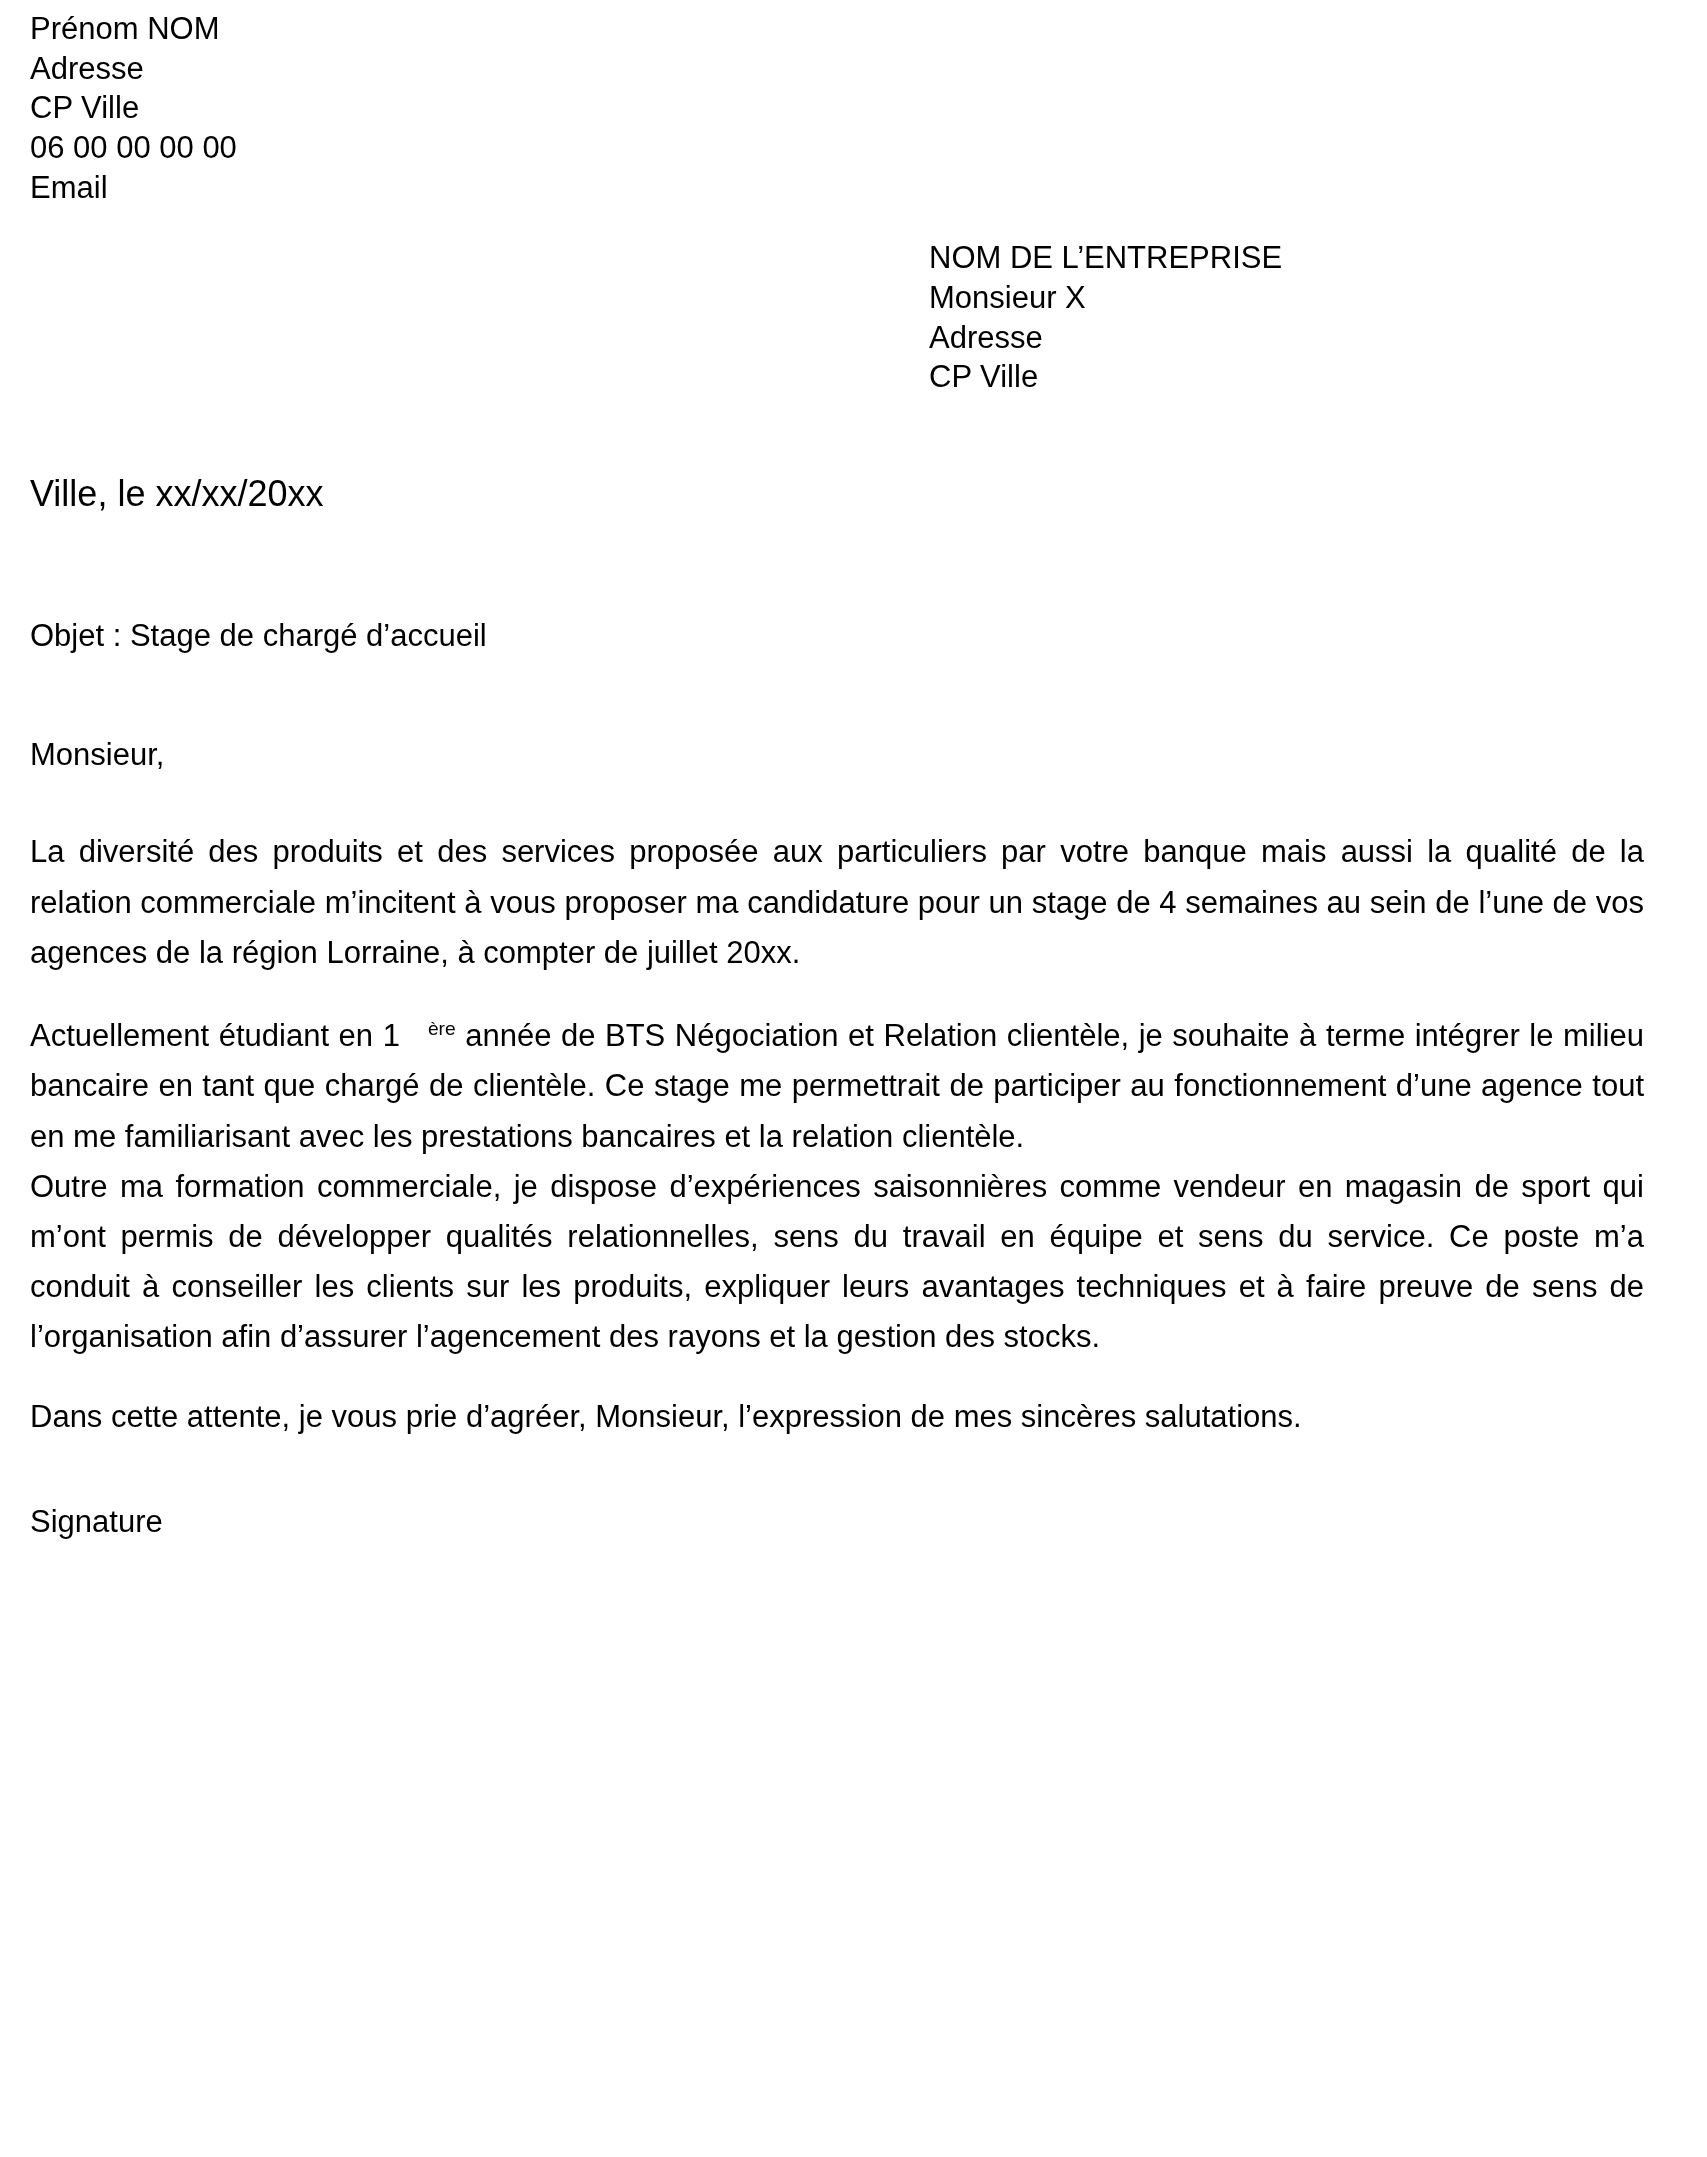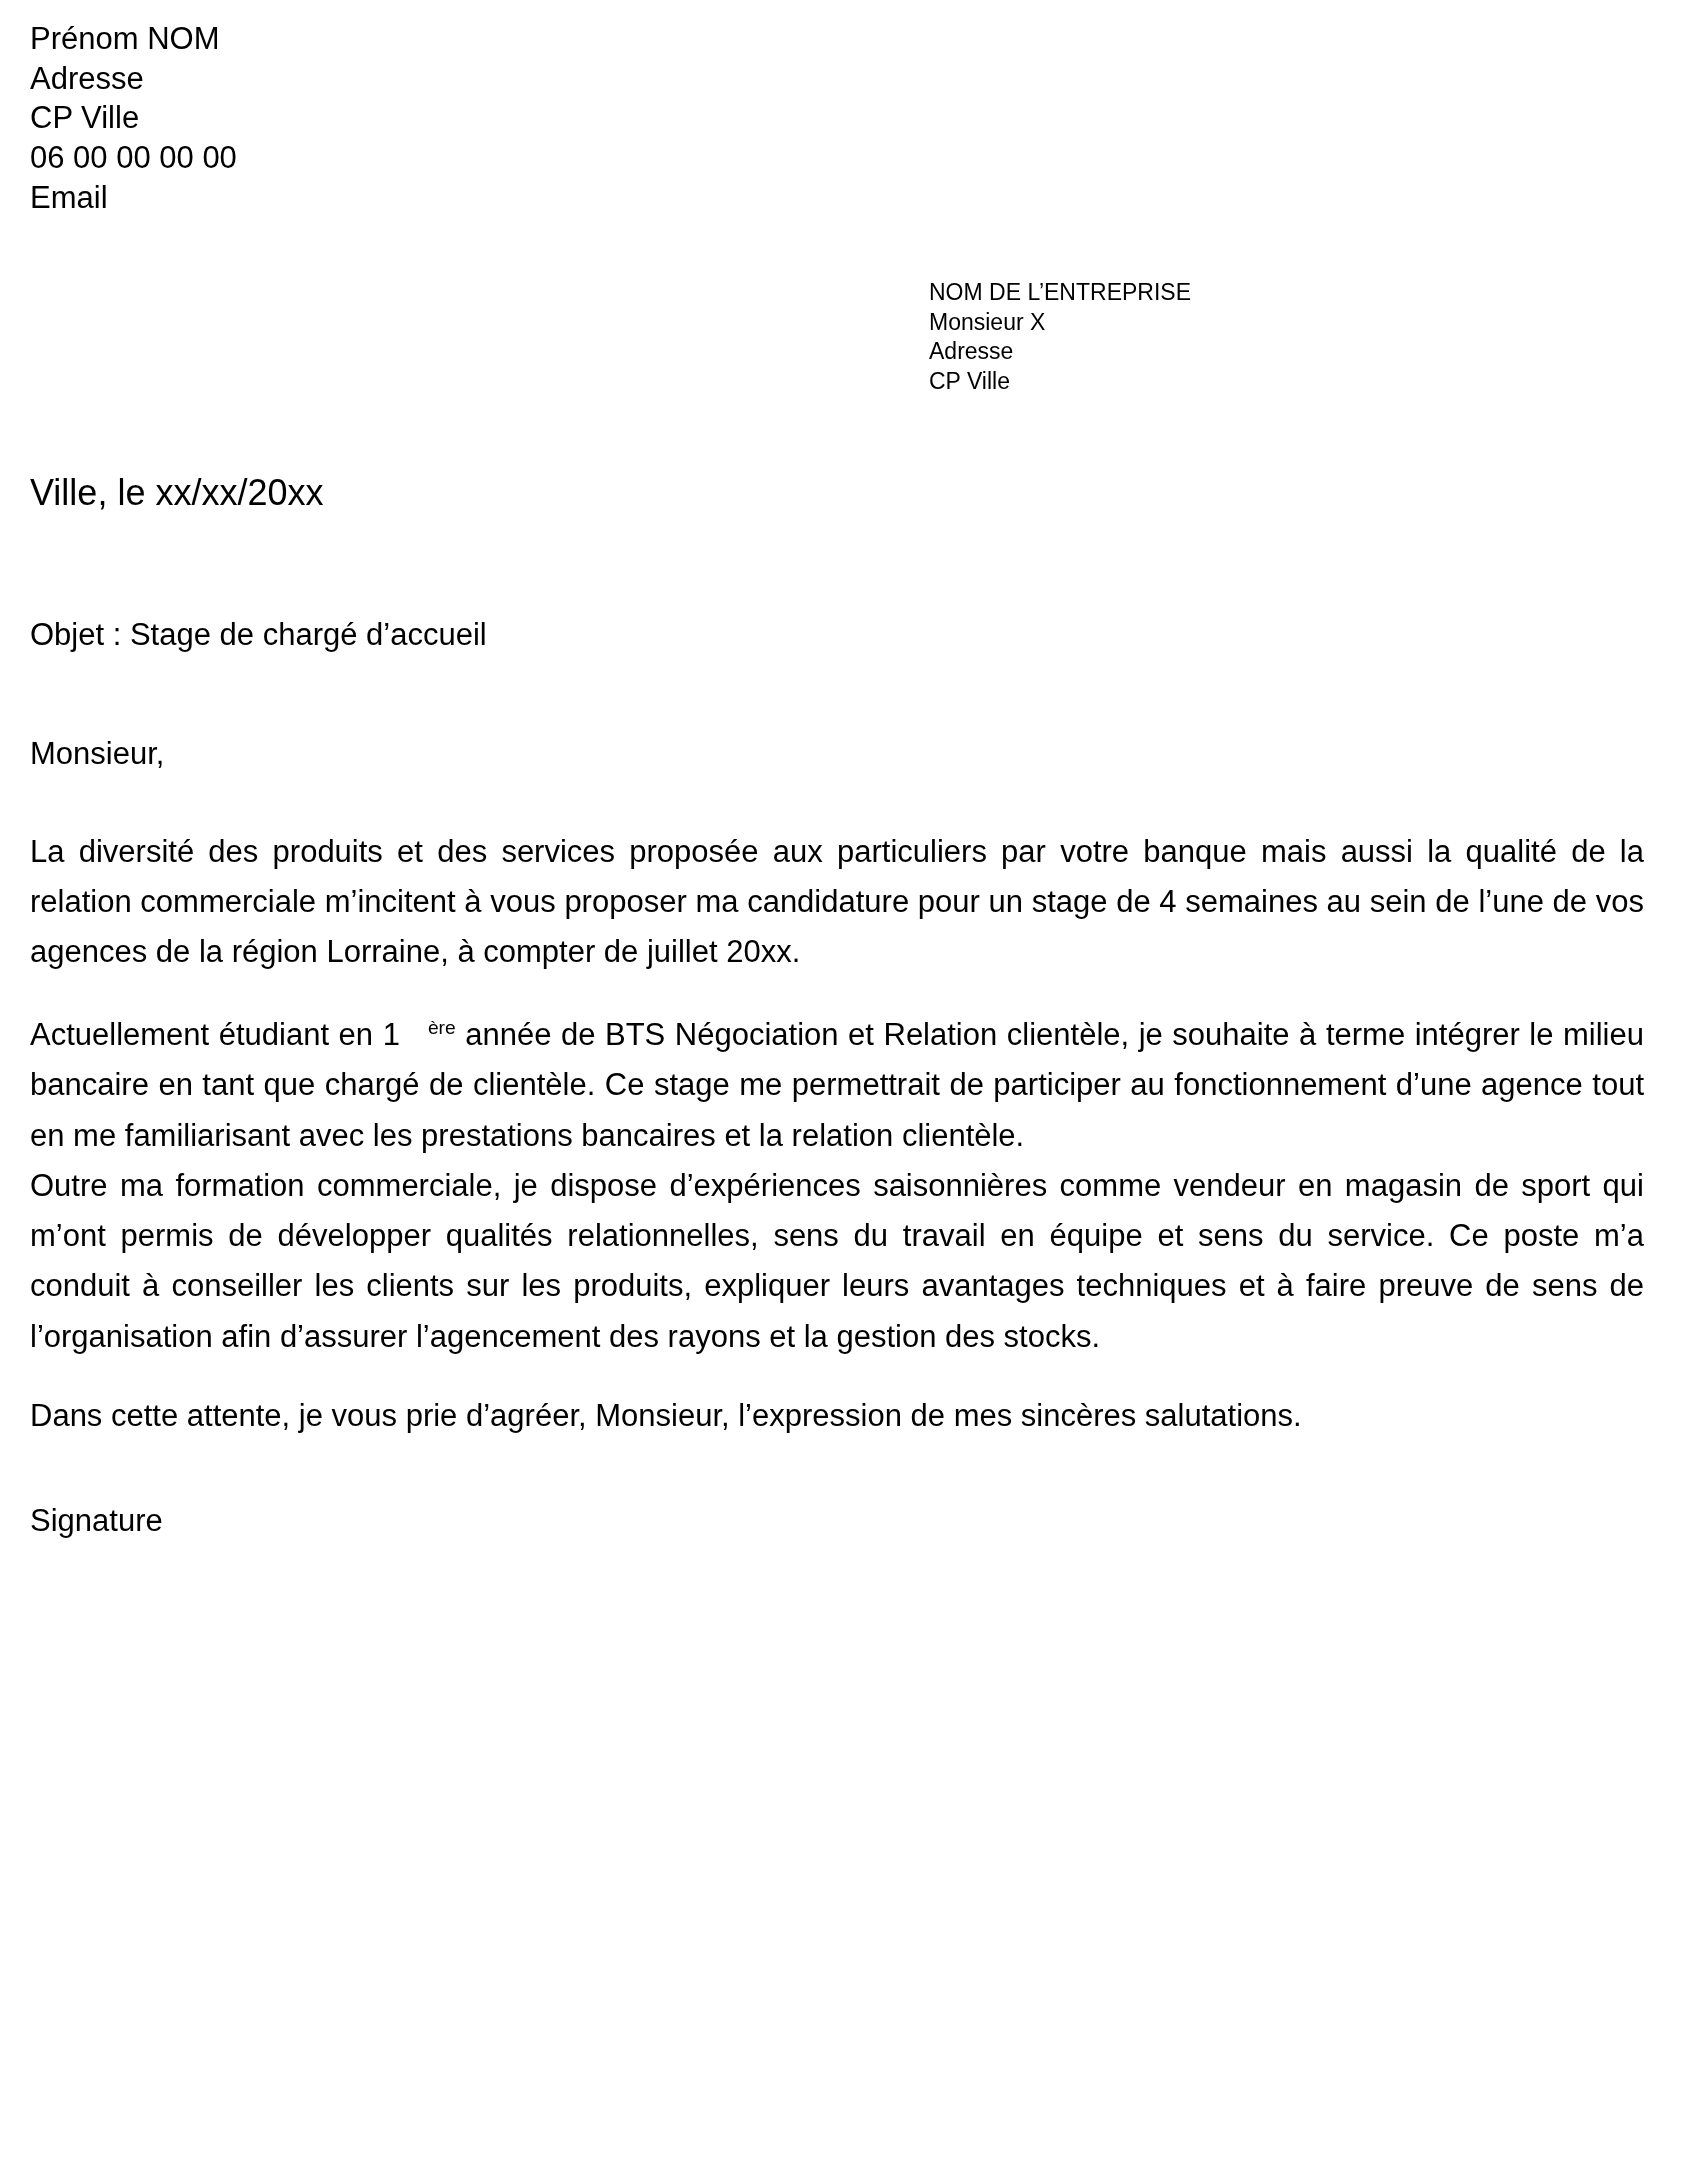--- a/index.html
+++ b/index.html
@@ -21,34 +21,34 @@
   }
   .content {
     position: absolute;
     left: 30px;
     top: 0;
     width: 1614px;
   }
 
   
   .sender-block {
-    margin-top: 19px;
+    margin-top: 9px;
     font-size: 31px;
     line-height: 1.28;
   }
   .sender-line {
     display: block;
     white-space: pre;
   }
 
   
   .recipient-block {
     margin-left: 899px;
-    margin-top: 61px;
-    font-size: 23px;
+    margin-top: 31px;
+    font-size: 31px;
     line-height: 1.28;
   }
   .recipient-line {
     display: block;
     white-space: pre;
   }
 
   
   .date-block {
     margin-top: 74px;

